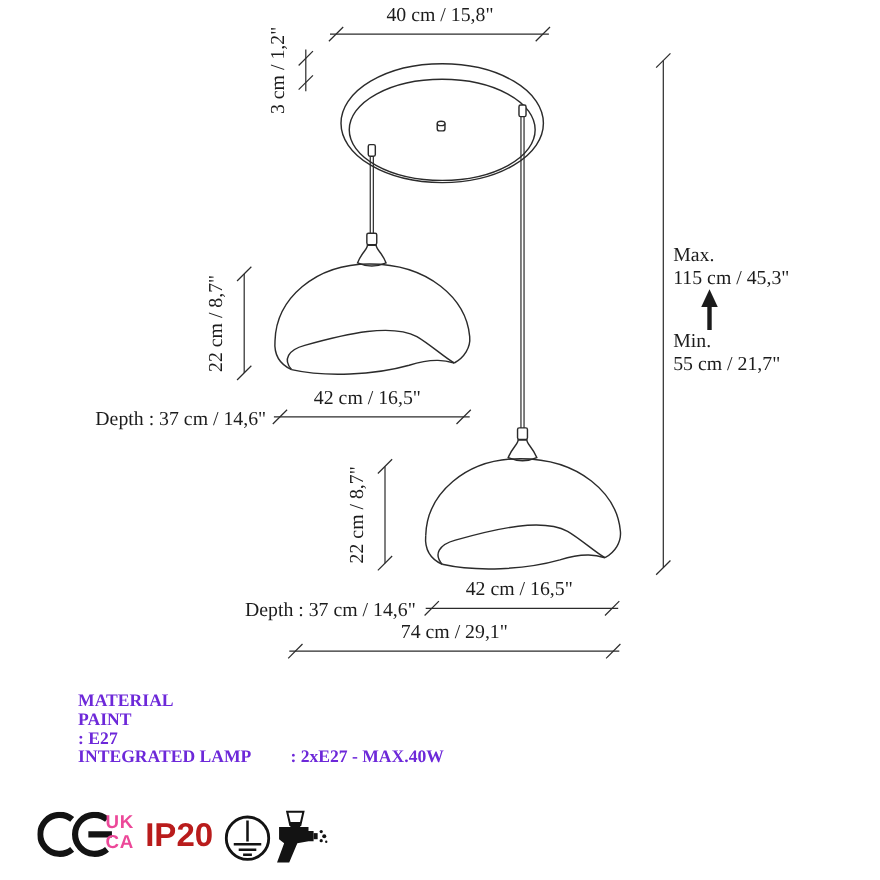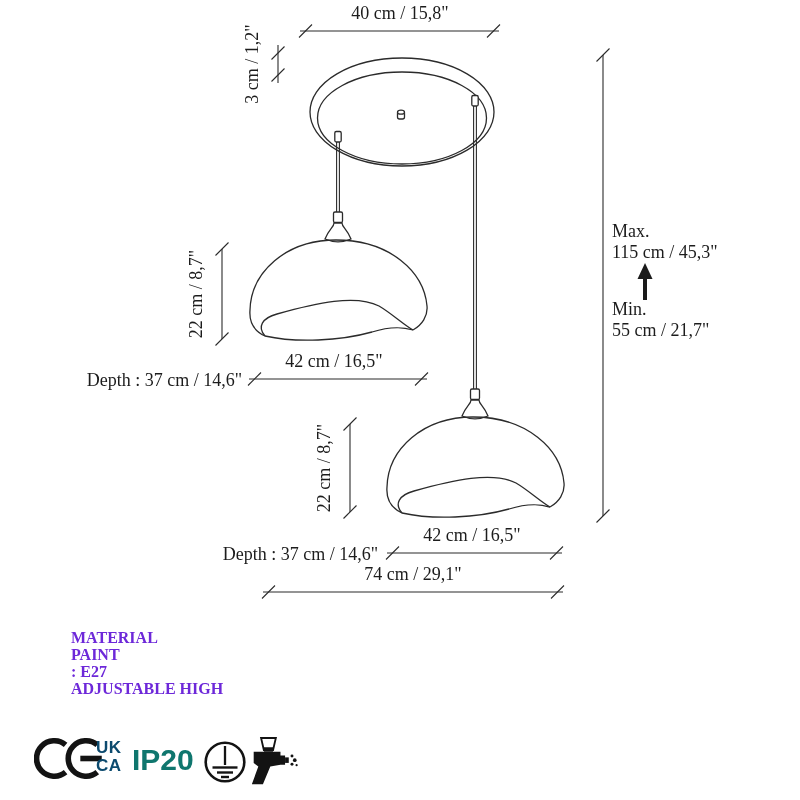--- a/index.html
+++ b/index.html
@@ -17,25 +17,25 @@
     font-family:"Liberation Serif", serif;font-weight:bold;font-size:16px;line-height:17px;color:#6d28d9;margin-left:36px;
   }
   .spec-row{display:flex;}
   .spec-label{width:193px;flex:0 0 193px;}
   .spec-value{flex:1;}
   .cert-row{position:absolute;left:0;top:735px;width:800px;height:60px;}
   .cert-item{position:absolute;top:0;}
   .ukca{
     position:absolute;left:96px;top:4px;
     font-family:"Liberation Sans", sans-serif;font-weight:bold;font-size:17px;line-height:18px;
-    letter-spacing:0.5px;color:#0c4a6e;
+    letter-spacing:0.5px;color:#ec4899;
   }
   .ip20{
     position:absolute;left:132px;top:8px;
-    font-family:"Liberation Sans", sans-serif;font-weight:bold;font-size:30px;color:#0f766e;
+    font-family:"Liberation Sans", sans-serif;font-weight:bold;font-size:30px;color:#b91c1c;
   }
 </style>
 </head>
 <body>
 
 <svg id="diagram" width="800" height="625" viewBox="0 0 800 625">
   <defs>
     <g id="shade-shape">
       <path d="M 2,78 C 3,40 38,8 88,8 C 142,8 176,40 179,74 C 180,84 174,93 165,98 C 158,96 146,93 124,100 C 92,109 48,111 17,104 C 6,99 1,90 2,78 Z" fill="#ffffff" stroke="none"></path>
       <rect x="85.5" y="-20" width="9" height="10.5" rx="1.5" class="whitefill"></rect>
@@ -140,21 +140,24 @@
   <div class="spec-row">
     <div class="spec-label">MATERIAL</div>
   </div>
   <div class="spec-row">
     <div class="spec-label">PAINT</div>
   </div>
   <div class="spec-row">
     <div class="spec-value">: E27</div>
   </div>
   <div class="spec-row">
-    <div class="spec-label">ADJUSTABLE HIGH</div>
+    <div class="spec-label">INTEGRATED LAMP</div>
+    <div class="spec-value">: 2xE27 - MAX.40W</div>
+  </div>
+  <div class="spec-row">
     <div class="spec-value"></div>
   </div>
 </div>
 
 <div class="cert-row">
 
   <svg class="cert-item" style="left:34px;top:3px;" width="74" height="41" viewBox="0 0 78 44">
     <path d="M 33.2,7.4 A 19,19 0 1 0 33.2,36.6" fill="none" stroke="#131313" stroke-width="6"></path>
     <path d="M 67.2,7.4 A 19,19 0 1 0 67.2,36.6" fill="none" stroke="#131313" stroke-width="6"></path>
     <line x1="49" y1="22" x2="72" y2="22" stroke="#131313" stroke-width="6"></line>

